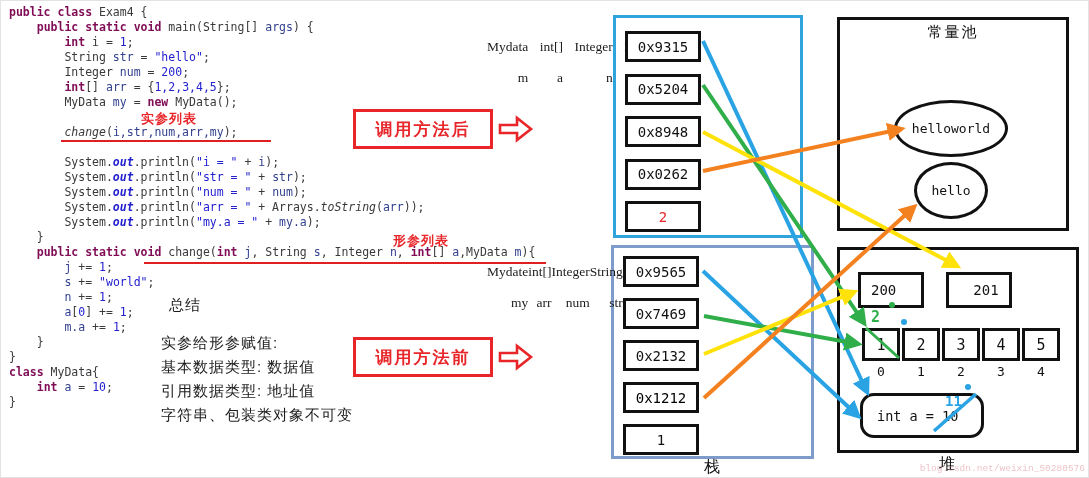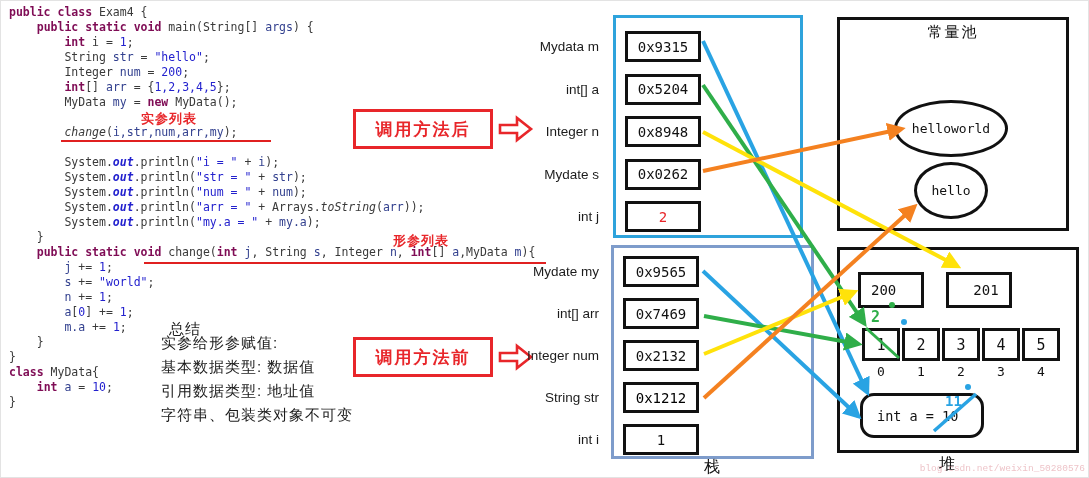--- a/index.html
+++ b/index.html
@@ -30,40 +30,40 @@
            display:flex;align-items:center;justify-content:center;color:#E8262A;
            font-size:17px;font-weight:bold;letter-spacing:2px;}
   #after-box{left:352px;top:108px;}
   #before-box{left:352px;top:336px;}
   .block-arrow{position:absolute;width:36px;height:30px;}
   #after-arrow{left:497px;top:113px;}
   #before-arrow{left:497px;top:341px;}
 
   
   .summary{position:absolute;color:#1a1a1a;font-size:15px;letter-spacing:1px;}
-  #summary-title{left:168px;top:319px;}
+  #summary-title{left:168px;top:295px;}
   #sum-0{left:160px;top:333px;}
   #sum-1{left:160px;top:357px;}
   #sum-2{left:160px;top:381px;}
   #sum-3{left:160px;top:405px;}
 
   
   .stack-box{position:absolute;background:transparent;}
   #after-frame{left:612px;top:14px;width:190px;height:223px;border:3px solid #2EA3DC;}
   #before-frame{left:610px;top:244px;width:203px;height:214px;border:3px solid #7E9CCB;}
   .cells{position:absolute;display:flex;flex-direction:column;}
   #after-cells{left:624px;top:30px;gap:11.5px;}
   #before-cells{left:622px;top:255px;gap:11px;}
   .cell{width:76px;height:31px;border:3px solid #111;background:#fff;display:flex;
         align-items:center;justify-content:center;font-family:"DejaVu Sans Mono",monospace;
         font-size:14px;color:#111;}
-  .var-labels{position:absolute;display:flex;flex-direction:column;width:112px;
-              font-family:Liberation Sans, sans-serif;font-size:13.5px;color:#1c1c1c;}
+  .var-labels{position:absolute;display:flex;flex-direction:row;width:112px;
+              font-family:Liberation Serif, serif;font-size:13.5px;color:#1c1c1c;}
   #after-labels{left:486px;top:30px;gap:11.5px;}
-  #before-labels{left:486px;top:255px;gap:11px;}
+  #before-labels{left:486px;top:255px;}
   .var-label{height:31px;line-height:31px;text-align:right;}
   .zone-label{position:absolute;font-size:16px;color:#111;letter-spacing:1px;}
   #stack-label{left:703px;top:456px;}
   #heap-label{left:938px;top:453px;}
 
   
   #pool{position:absolute;left:836px;top:16px;width:232px;height:214px;border:3px solid #111;background:#fff;}
   #pool-title{position:absolute;left:836px;top:22px;width:232px;text-align:center;
               font-size:15px;color:#111;letter-spacing:2px;}
   .ellipse{position:absolute;border:3px solid #111;border-radius:50%;background:#fff;

